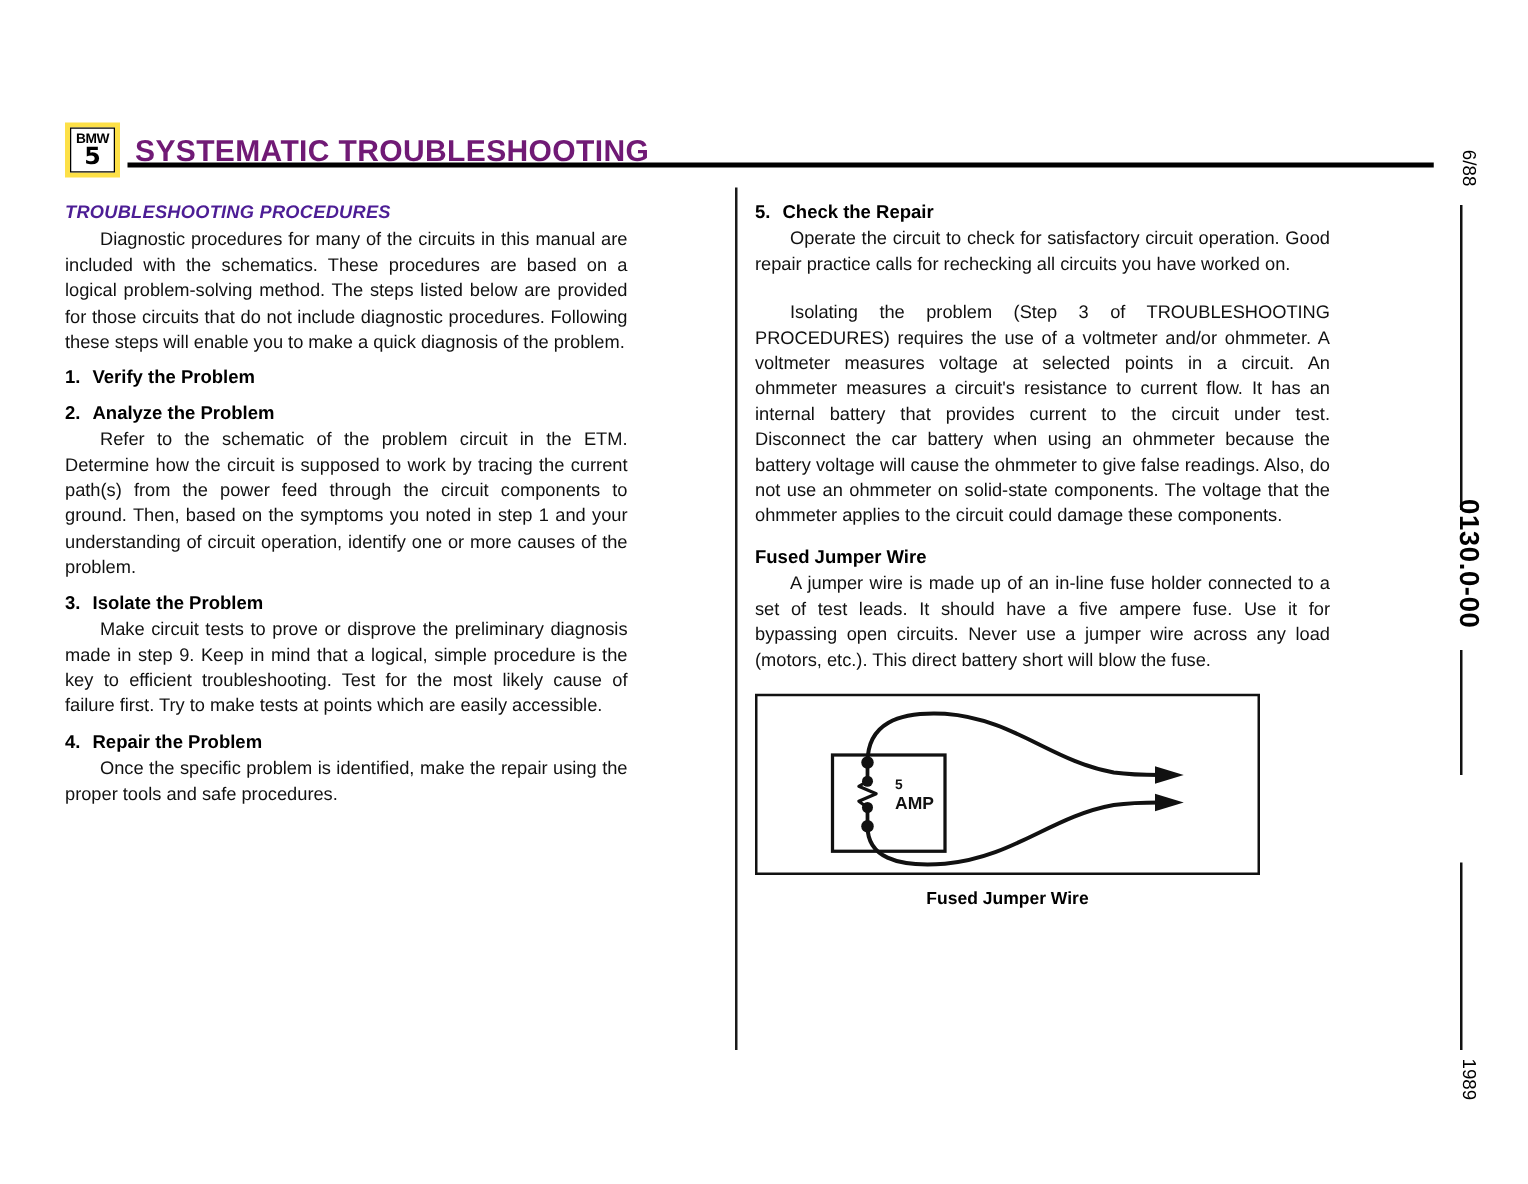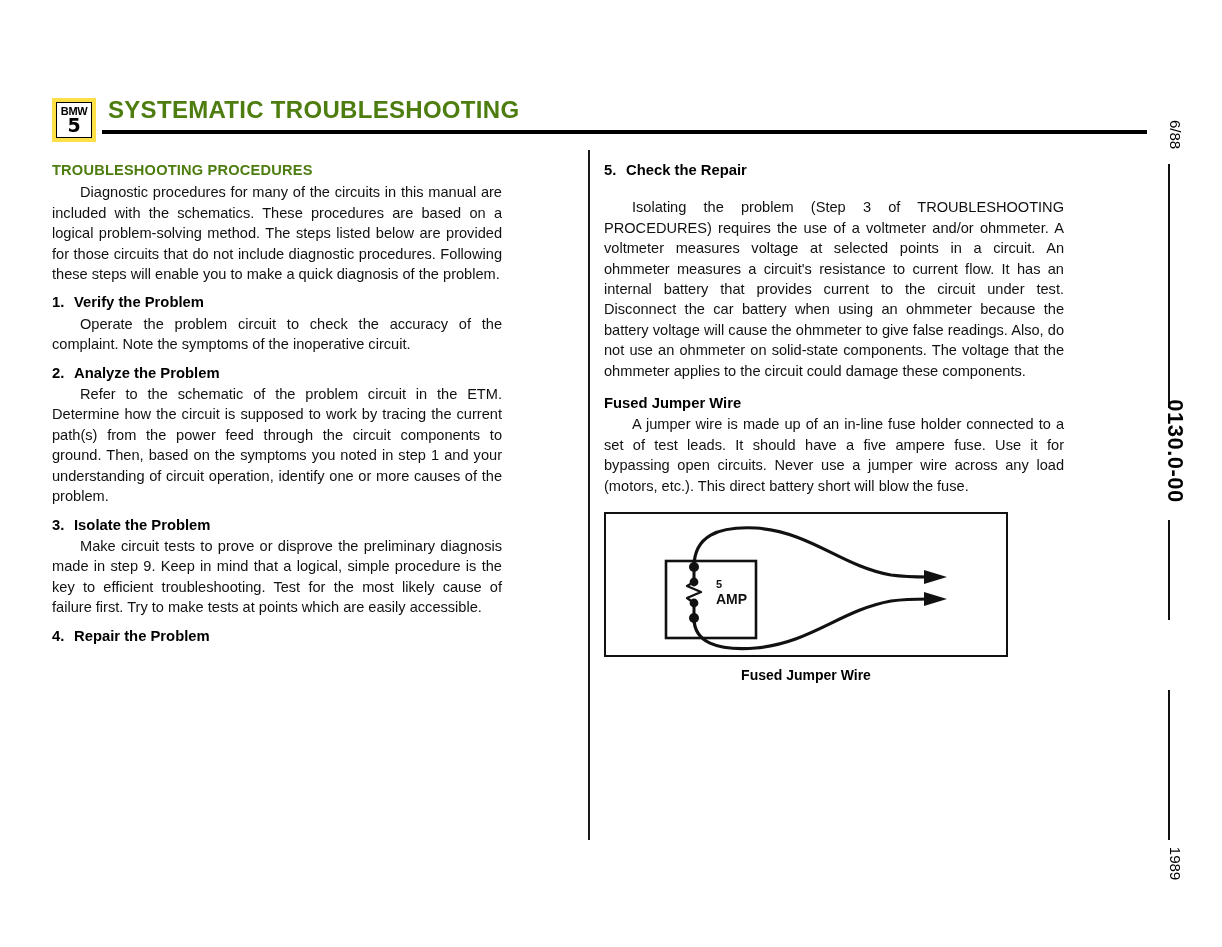--- a/index.html
+++ b/index.html
@@ -68,25 +68,25 @@
     font-size: 19px;
     font-weight: bold;
     color: #000;
     margin-top: -1px;
     line-height: 1;
     font-family: "DejaVu Sans", sans-serif;
   }
   .header-title {
     position: absolute;
     left: 56px;
-    top: 0px;
+    top: 12px;
     font-size: 24px;
     font-weight: bold;
     letter-spacing: 0.3px;
-    color: #4d7c0f;
+    color: #701a75;
     white-space: nowrap;
     font-family: "Liberation Sans", sans-serif;
   }
   .header-rule {
     position: absolute;
     left: 50px;
     top: 34px;
     width: 1045px;
     height: 4px;
     background: #000;
@@ -116,21 +116,22 @@
     width: 2px;
     height: 690px;
     background: #1a1a1a;
   }
 
   h2.sec-head {
     font-size: 14.6px;
     font-weight: bold;
     margin: 0 0 2px 0;
     letter-spacing: 0.2px;
-    color: #4d7c0f;
+    color: #4c1d95;
+    font-style: italic;
   }
   h3.sub-head {
     font-size: 14.8px;
     font-weight: bold;
     margin: 0 0 1px 0;
     color: #000;
   }
   p.body {
     margin: 0 0 2px 0;
     text-align: justify;
@@ -236,21 +237,20 @@
   <div class="col col-left">
 
     <h2 class="sec-head">TROUBLESHOOTING PROCEDURES</h2>
     <p class="body">Diagnostic procedures for many of the circuits in this manual are included with the schematics. These procedures are based on a logical problem-solving method. The steps listed below are provided for those circuits that do not include diagnostic procedures. Following these steps will enable you to make a quick diagnosis of the problem.</p>
 
     <div class="step">
       <div class="step-head">
         <span class="step-num">1.</span>
         <span>Verify the Problem</span>
       </div>
-      <p class="body">Operate the problem circuit to check the accuracy of the complaint. Note the symptoms of the inoperative circuit.</p>
     </div>
 
     <div class="step">
       <div class="step-head">
         <span class="step-num">2.</span>
         <span>Analyze the Problem</span>
       </div>
       <p class="body">Refer to the schematic of the problem circuit in the ETM. Determine how the circuit is supposed to work by tracing the current path(s) from the power feed through the circuit components to ground. Then, based on the symptoms you noted in step 1 and your understanding of circuit operation, identify one or more causes of the problem.</p>
     </div>
 
@@ -260,31 +260,33 @@
         <span>Isolate the Problem</span>
       </div>
       <p class="body">Make circuit tests to prove or disprove the preliminary diagnosis made in step 9. Keep in mind that a logical, simple procedure is the key to efficient troubleshooting. Test for the most likely cause of failure first. Try to make tests at points which are easily accessible.</p>
     </div>
 
     <div class="step">
       <div class="step-head">
         <span class="step-num">4.</span>
         <span>Repair the Problem</span>
       </div>
+      <p class="body">Once the specific problem is identified, make the repair using the proper tools and safe procedures.</p>
     </div>
 
   </div>
 
   <div class="col col-right">
 
     <div class="step" style="margin-top:0">
       <div class="step-head">
         <span class="step-num">5.</span>
         <span>Check the Repair</span>
       </div>
+      <p class="body">Operate the circuit to check for satisfactory circuit operation. Good repair practice calls for rechecking all circuits you have worked on.</p>
     </div>
 
     <div class="spacer-md"></div>
 
     <p class="body">Isolating the problem (Step 3 of TROUBLESHOOTING PROCEDURES) requires the use of a voltmeter and/or ohmmeter. A voltmeter measures voltage at selected points in a circuit. An ohmmeter measures a circuit's resistance to current flow. It has an internal battery that provides current to the circuit under test. Disconnect the car battery when using an ohmmeter because the battery voltage will cause the ohmmeter to give false readings. Also, do not use an ohmmeter on solid-state components. The voltage that the ohmmeter applies to the circuit could damage these components.</p>
 
     <div class="spacer-sm"></div>
 
     <h3 class="sub-head">Fused Jumper Wire</h3>
     <p class="body">A jumper wire is made up of an in-line fuse holder connected to a set of test leads. It should have a five ampere fuse. Use it for bypassing open circuits. Never use a jumper wire across any load (motors, etc.). This direct battery short will blow the fuse.</p>

